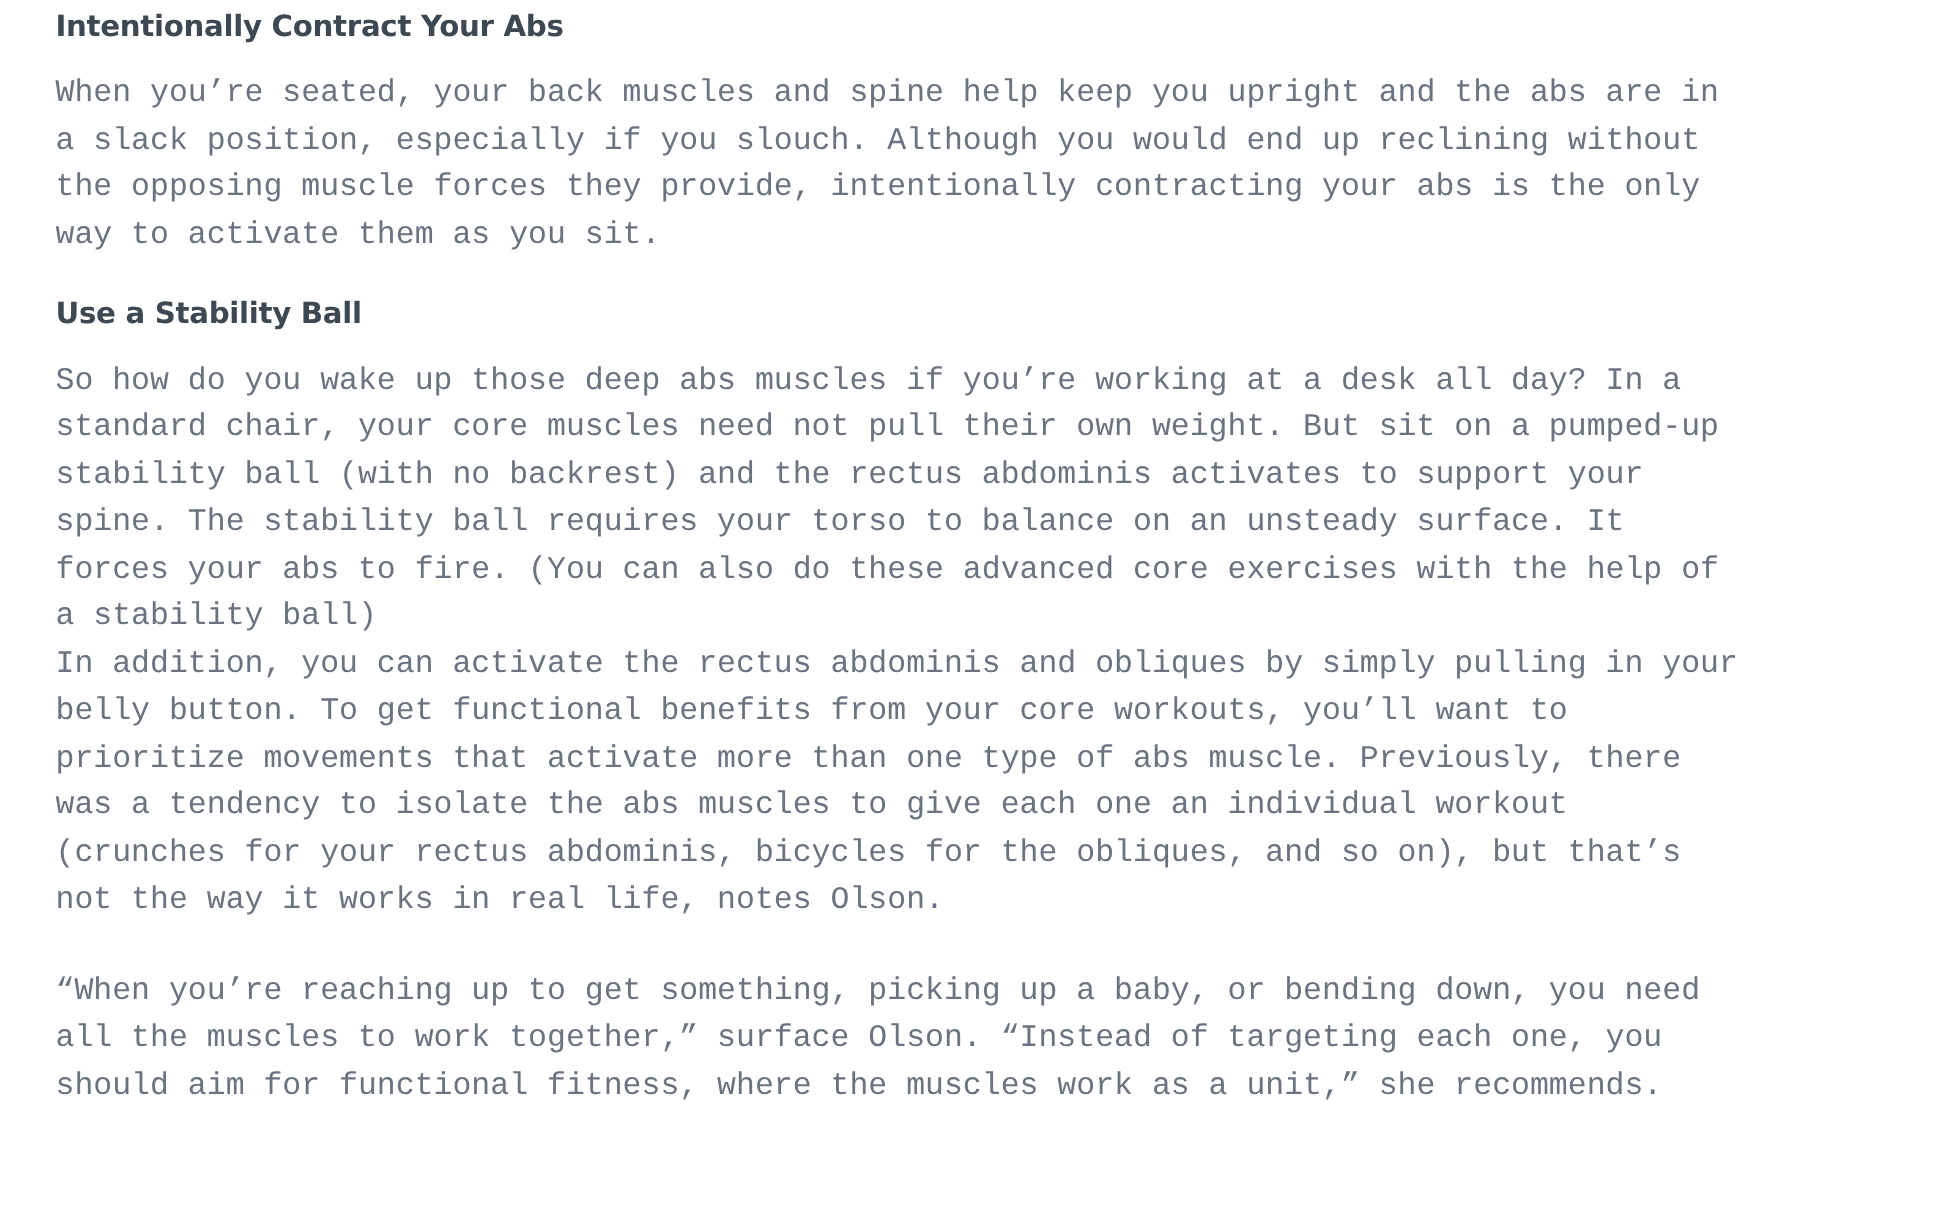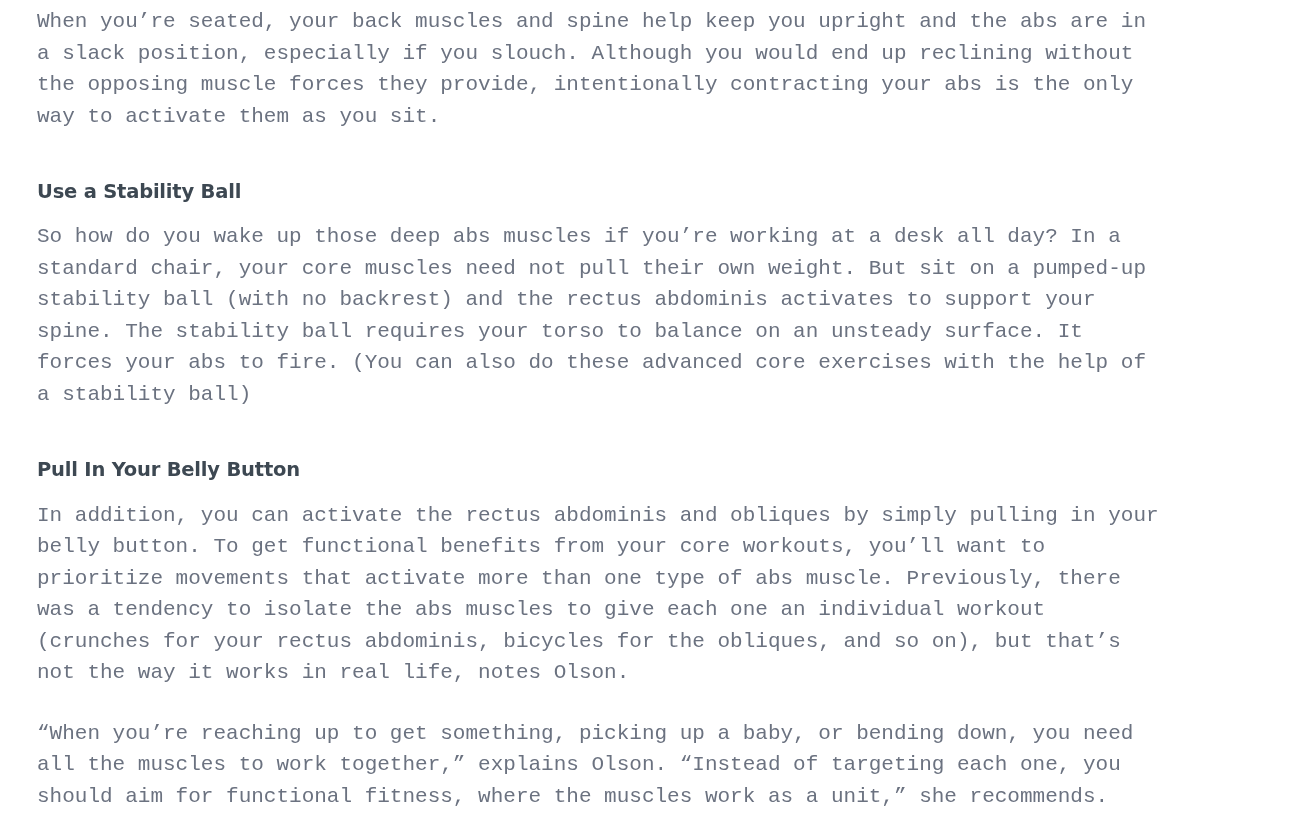--- a/index.html
+++ b/index.html
@@ -21,21 +21,21 @@
   .section-heading {
     font-family: "DejaVu Sans", sans-serif;
     font-size: 19.5px;
     font-weight: bold;
     color: #3d4852;
     letter-spacing: -0.2px;
     margin: 0 0 18px 0;
     line-height: 1.2;
   }
   .section-heading.spaced {
-    margin-top: 48px;
+    margin-top: 24px;
   }
   .body-text {
     font-family: Liberation Mono, monospace;
     font-size: 21px;
     line-height: 31.5px;
     color: #6b7280;
     margin: 0 0 0 0;
     max-width: 1135px;
     font-weight: 400;
   }
@@ -45,27 +45,27 @@
   .block {
     margin-bottom: 0;
   }
 </style>
 </head>
 <body>
 
 <div class="article">
 
   <div class="block">
+    <h2 class="section-heading">Intentionally Contract Your Abs</h2>
     <p class="body-text">When you’re seated, your back muscles  and spine help keep you upright and the abs are in a slack position, especially if you slouch. Although you would end up reclining without the opposing muscle forces they provide, intentionally contracting your abs is the only way to activate them as you sit.</p>
   </div>
 
   <div class="block">
     <h2 class="section-heading spaced">Use a Stability Ball</h2>
     <p class="body-text">So how do you wake up those deep abs muscles if you’re working at a desk all day? In a standard chair, your core muscles need not pull their own weight. But sit on a pumped-up stability ball (with no backrest) and the rectus abdominis activates to support your spine. The stability ball requires your torso to balance on an unsteady surface. It forces your abs to fire. (You can also do these advanced core exercises with the help of a stability ball)</p>
   </div>
 
   <div class="block">
-    <h2 class="section-heading spaced">Pull In Your Belly Button</h2>
     <p class="body-text">In addition, you can activate the rectus abdominis and obliques by simply pulling in your belly button. To get functional benefits from your core workouts, you’ll want to prioritize movements that activate more than one type of abs muscle. Previously, there was a tendency to isolate the abs muscles to give each one an individual workout (crunches for your rectus abdominis, bicycles for the obliques, and so on), but that’s not the way it works in real life, notes Olson.</p>
-    <p class="body-text">“When you’re reaching up to get something, picking up a baby, or bending down, you need all the muscles to work together,” explains Olson. “Instead of targeting each one, you should aim for functional fitness, where the muscles work as a unit,” she recommends.</p>
+    <p class="body-text">“When you’re reaching up to get something, picking up a baby, or bending down, you need all the muscles to work together,” surface Olson. “Instead of targeting each one, you should aim for functional fitness, where the muscles work as a unit,” she recommends.</p>
   </div>
 
 </div>
 
 </body></html>

